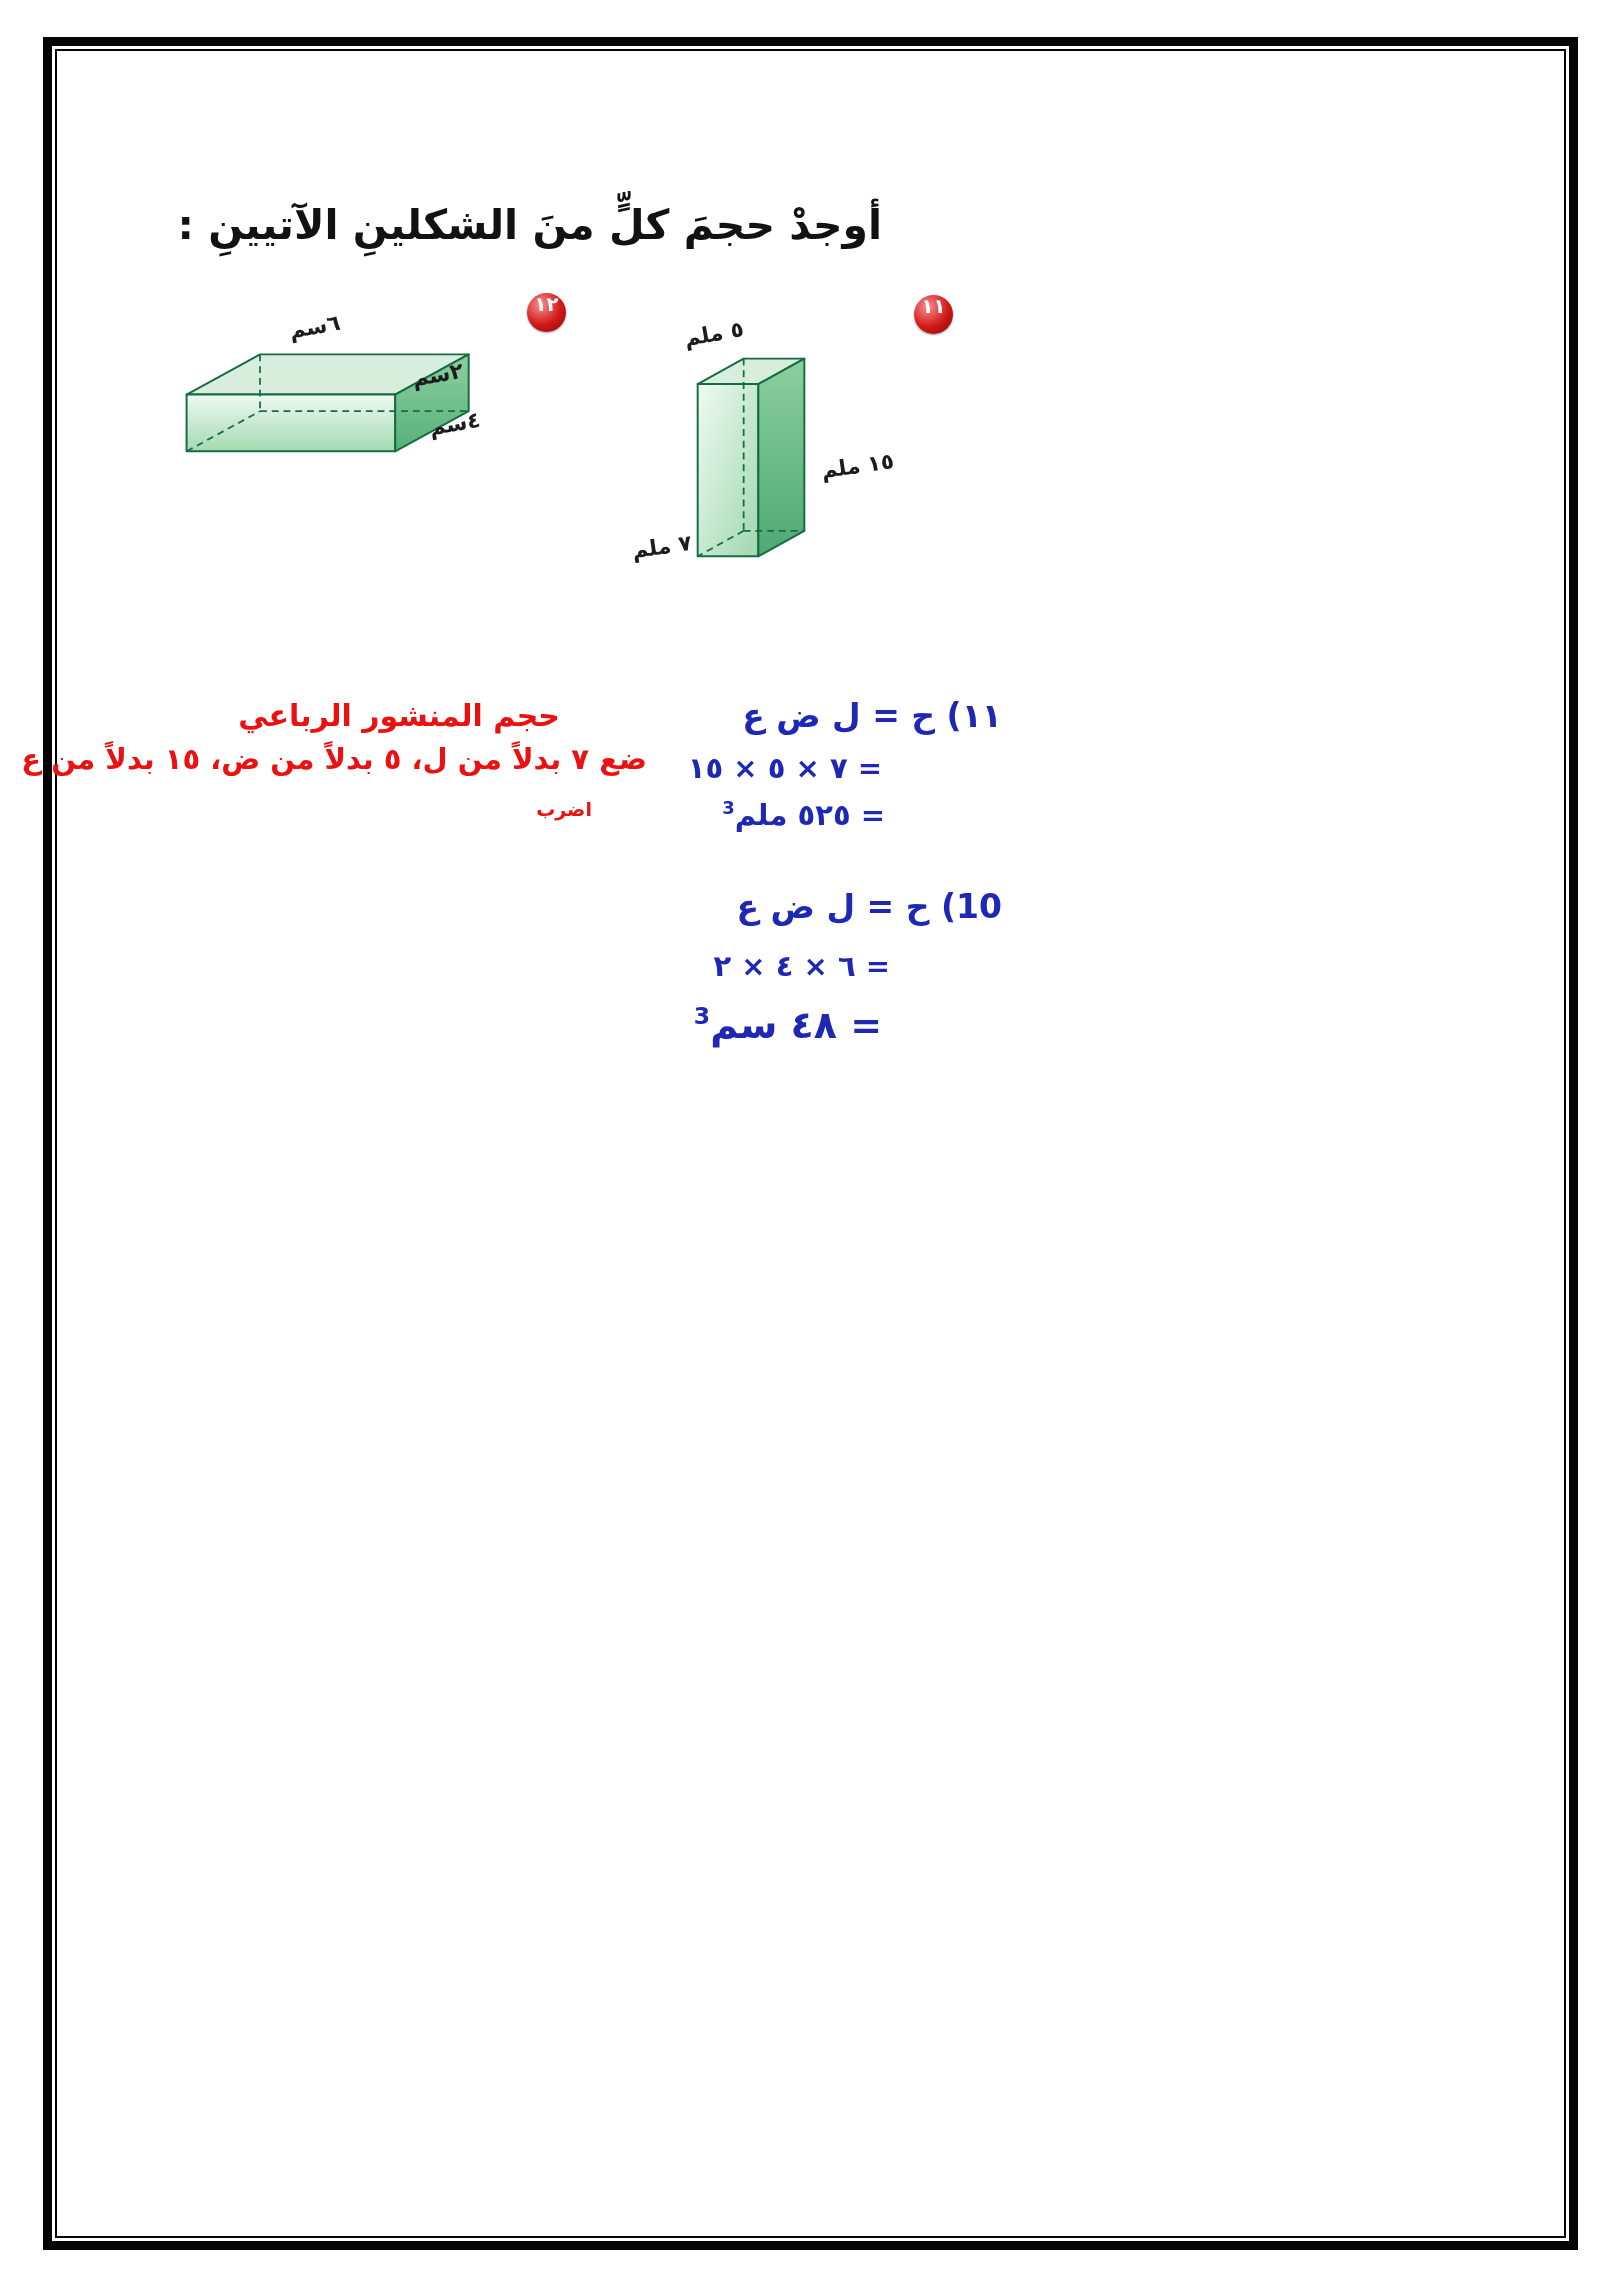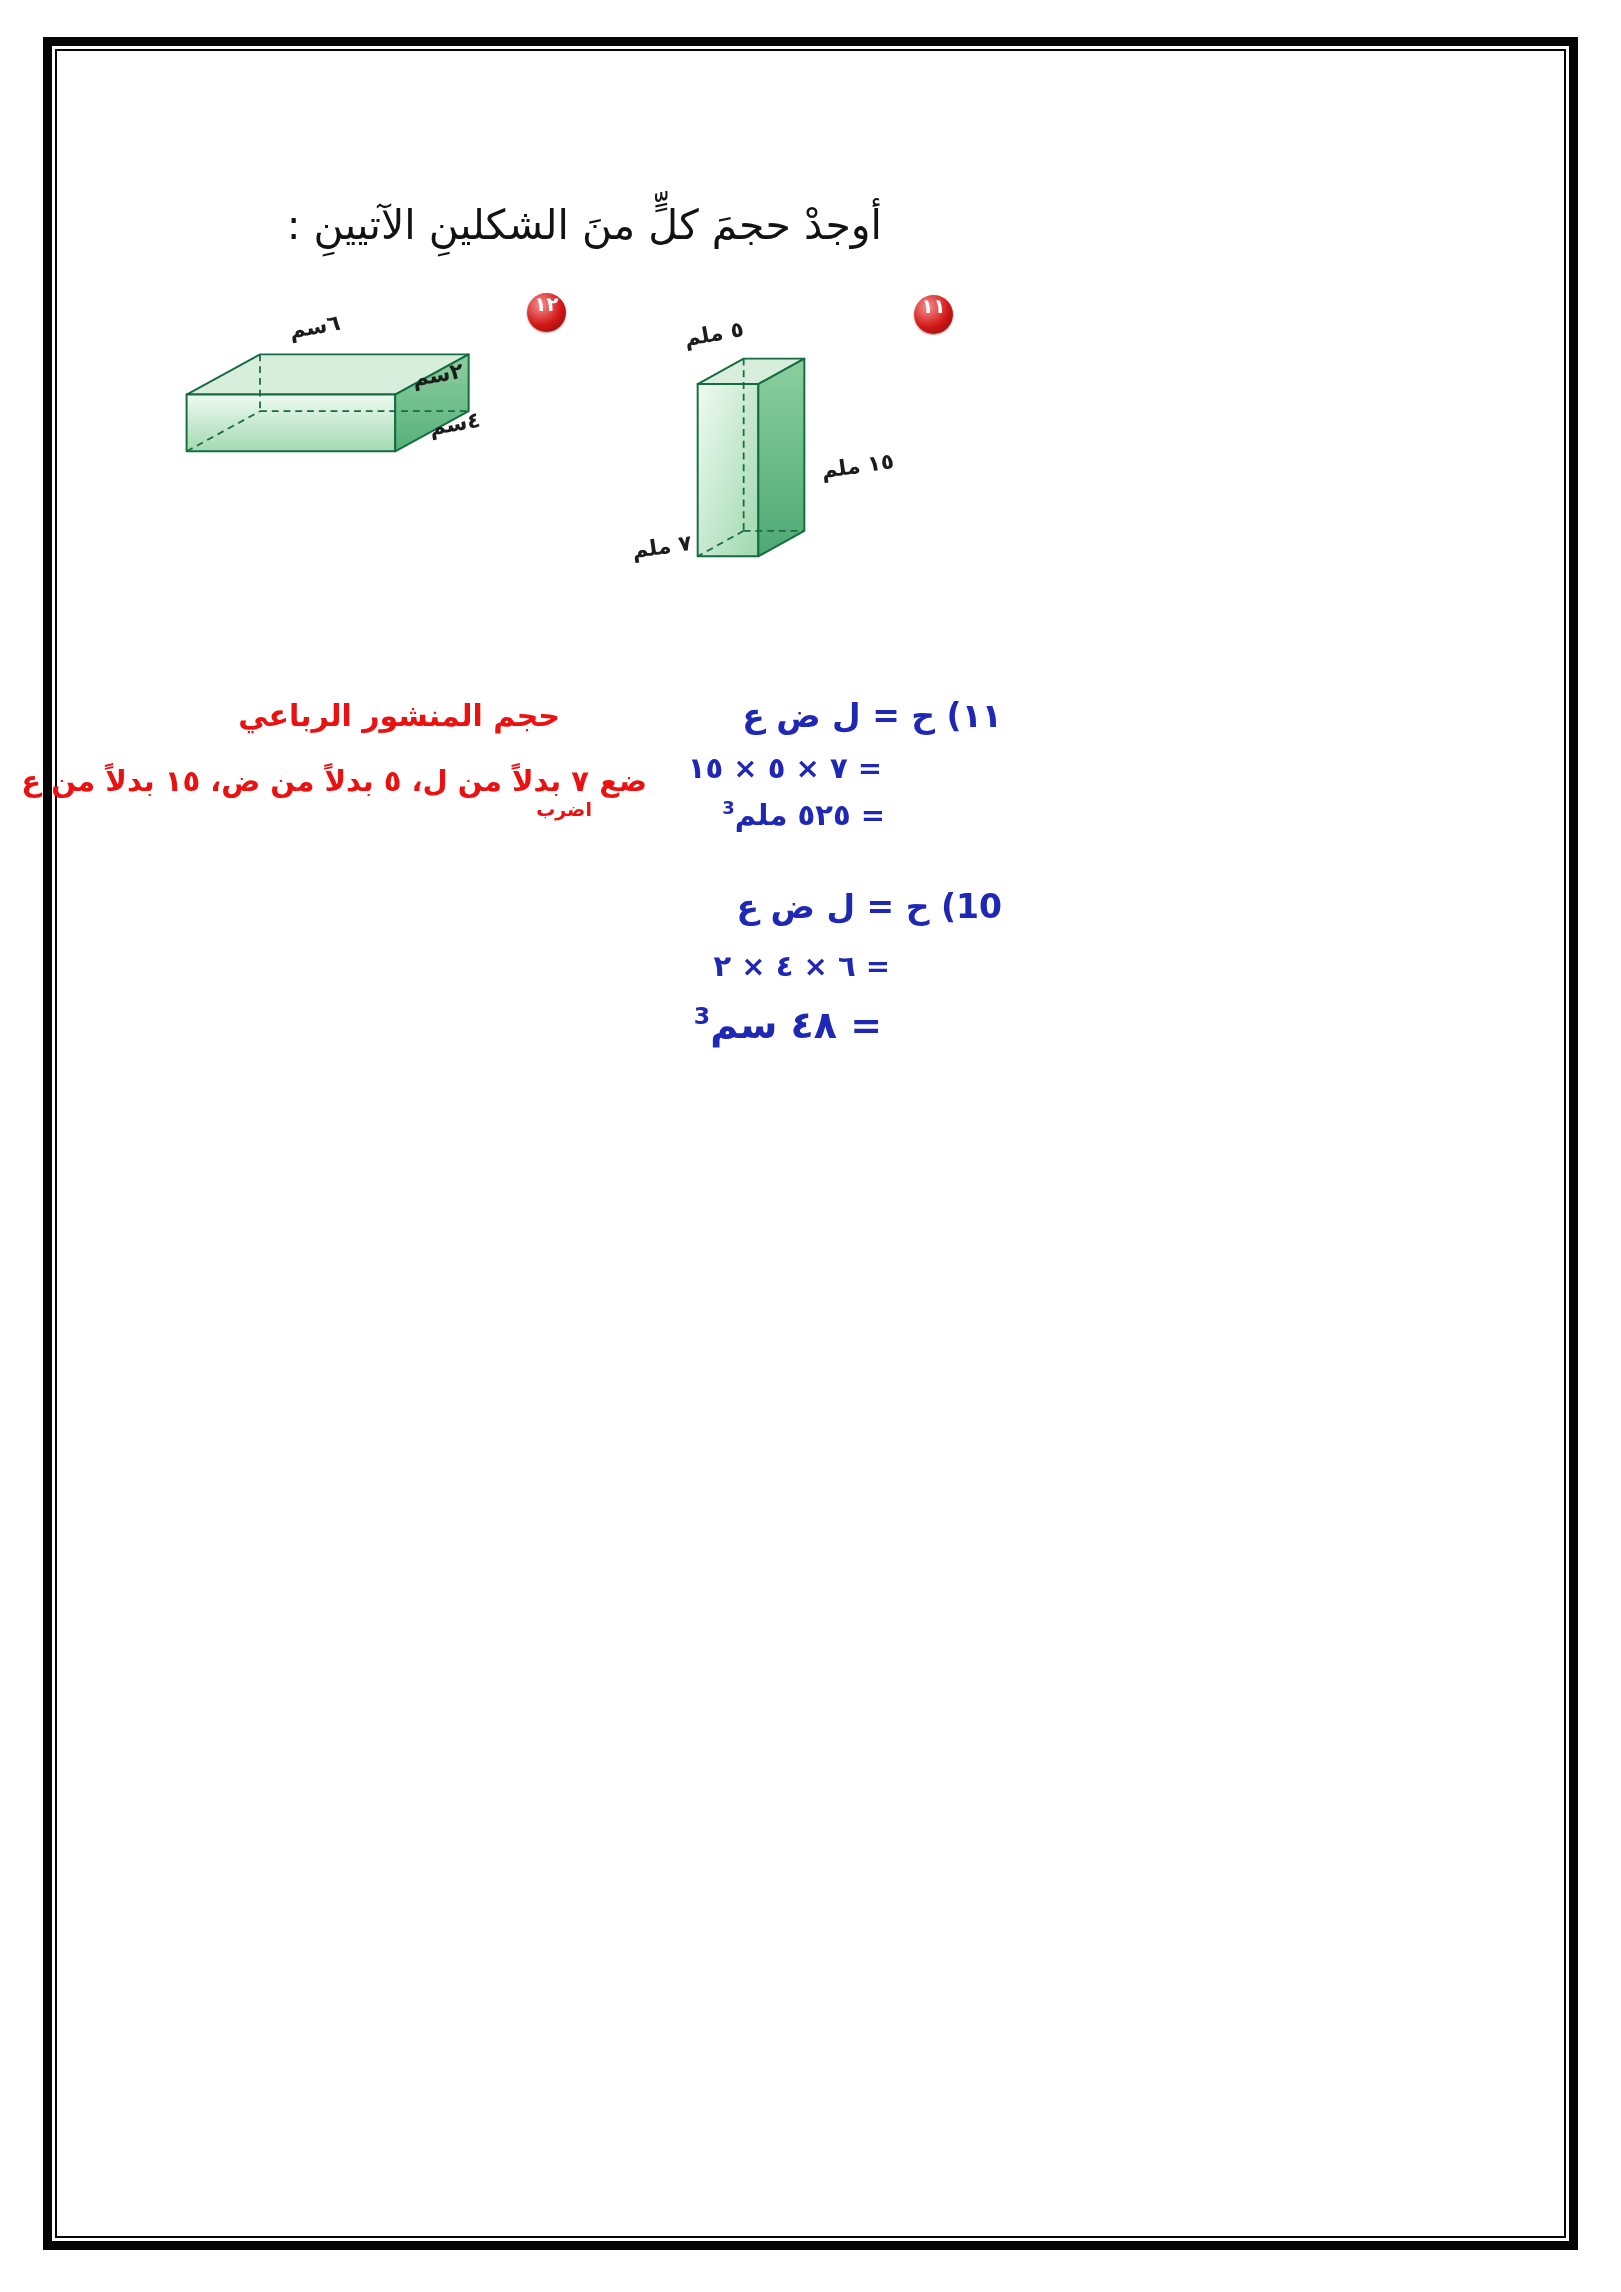--- a/index.html
+++ b/index.html
@@ -21,21 +21,21 @@
     position: absolute;
     inset: 2.9px;
     border: 2px solid #050505;
   }
   .title {
     position: absolute;
     left: 333px; top: 201px; width: 549px;
     text-align: center;
     direction: rtl;
     font-size: 41px;
-    font-weight: 400;
+    font-weight: 700;
     color: #121212;
     white-space: nowrap;
   }
   .badge {
     position: absolute;
     width: 39px; height: 39px;
     border-radius: 50%;
     background: radial-gradient(circle at 35% 30%, #f49090, #d31717 55%, #7e0d0d 100%);
     color: #ffffff;
     font-weight: 700;
@@ -79,21 +79,21 @@
   .sol12-step    { right: 731px;  top: 949px;  font-size: 29px; }
   .sol12-result  { right: 739px;  top: 1002px; font-size: 38px; }
   .note {
     position: absolute;
     direction: rtl;
     white-space: nowrap;
     font-weight: 700;
     color: #ec1111;
   }
   .note-title  { right: 1061px; top: 698px; font-size: 30px; }
-  .note-sub    { right: 974px;  top: 764px; font-size: 29px; }
+  .note-sub    { right: 974px;  top: 742px; font-size: 29px; }
   .note-action { right: 1029px; top: 798px; font-size: 19px; text-align: right; }
 </style>
 </head>
 <body>
 
 <div class="page">
 
   <div class="frame-outer">
     <div class="frame-inner"></div>
   </div>

